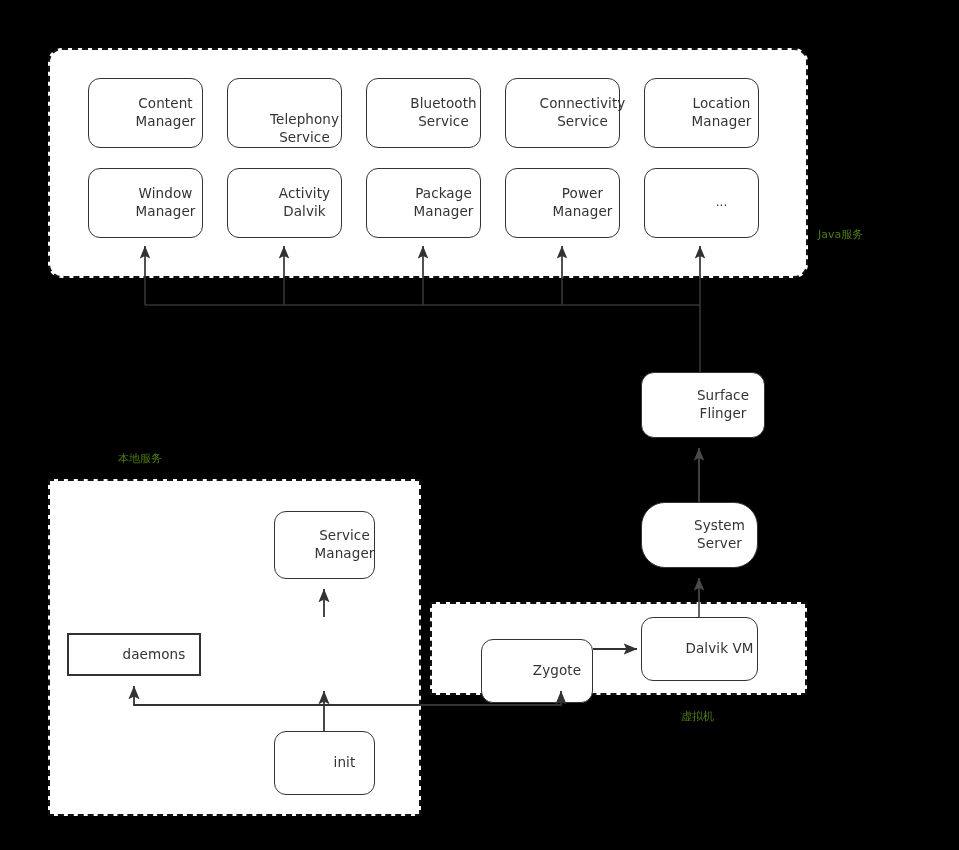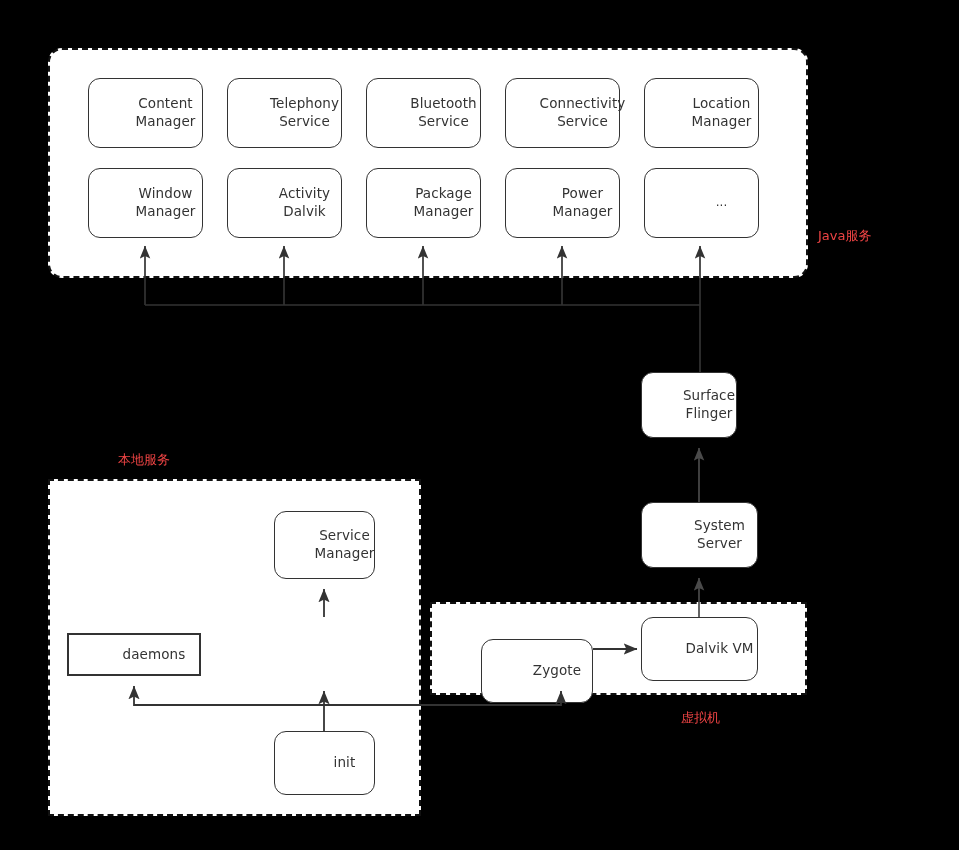--- a/index.html
+++ b/index.html
@@ -14,38 +14,38 @@
   
   .node{position:absolute;box-sizing:border-box;background:#ffffff;
         border:1.6px solid #333333;border-radius:12px;
         display:flex;align-items:center;justify-content:center;
         text-align:center;color:#333333;font-size:13.5px;line-height:1.32;
         letter-spacing:.1px;padding-left:40px;}
   .node.sq{border-radius:0;border-width:2px;border-color:#333333;}
   .node .lbl{display:block;white-space:pre-line;}
 
   
-  .caption{position:absolute;color:#ef4444;font-size:13px;white-space:nowrap;}
+  .caption{position:absolute;color:#4d7c0f;font-size:11px;white-space:nowrap;}
 
   
   #wires{position:absolute;left:0;top:0;width:959px;height:850px;
          pointer-events:none;overflow:visible;}
 </style>
 </head>
 <body>
 
 <div id="stage">
 
   <div class="group dashed round" style="left:48px;top:48px;width:760px;height:230px;"></div>
 
   <div class="node" style="left:88px;top:78px;width:115px;height:70px;">
     <span class="lbl">Content
 Manager</span>
     </div>
-  <div class="node" style="left:227px;top:78px;width:115px;height:70px;">
+  <div class="node" style="left:227px;top:78px;width:115px;height:70px;align-items:flex-end;">
     <span class="lbl">Telephony
 Service</span>
     </div>
   <div class="node" style="left:366px;top:78px;width:115px;height:70px;">
     <span class="lbl">Bluetooth
 Service</span>
     </div>
   <div class="node" style="left:505px;top:78px;width:115px;height:70px;">
     <span class="lbl">Connectivity
 Service</span>
@@ -70,24 +70,24 @@
   <div class="node" style="left:505px;top:168px;width:115px;height:70px;">
     <span class="lbl">Power
 Manager</span>
     </div>
   <div class="node" style="left:644px;top:168px;width:115px;height:70px;font-size:12px;">
     <span class="lbl">...</span>
     </div>
 
   <div class="caption" style="left:818px;top:227px;">Java服务</div>
 
-  <div class="node" style="left:641px;top:372px;width:96px;height:66px;">
+  <div class="node" style="left:641px;top:372px;width:124px;height:66px;border-radius:13px;">
     <span class="lbl">Surface Flinger</span>
     </div>
-  <div class="node" style="left:641px;top:502px;width:117px;height:66px;">
+  <div class="node" style="left:641px;top:502px;width:117px;height:66px;border-radius:24px;">
     <span class="lbl">System Server</span>
     </div>
 
   <div class="caption" style="left:118px;top:451px;">本地服务</div>
   <div class="group dashed" style="left:48px;top:479px;width:373px;height:337px;"></div>
 
   <div class="node" style="left:274px;top:511px;width:101px;height:68px;">
     <span class="lbl">Service
 Manager</span>
     </div>

